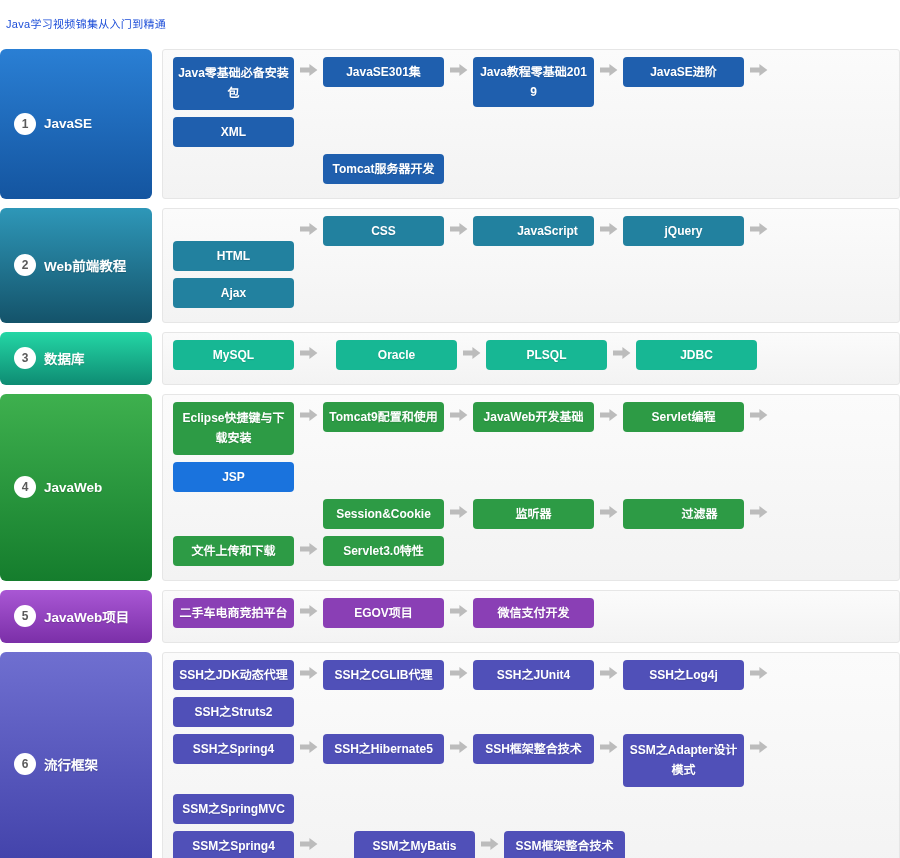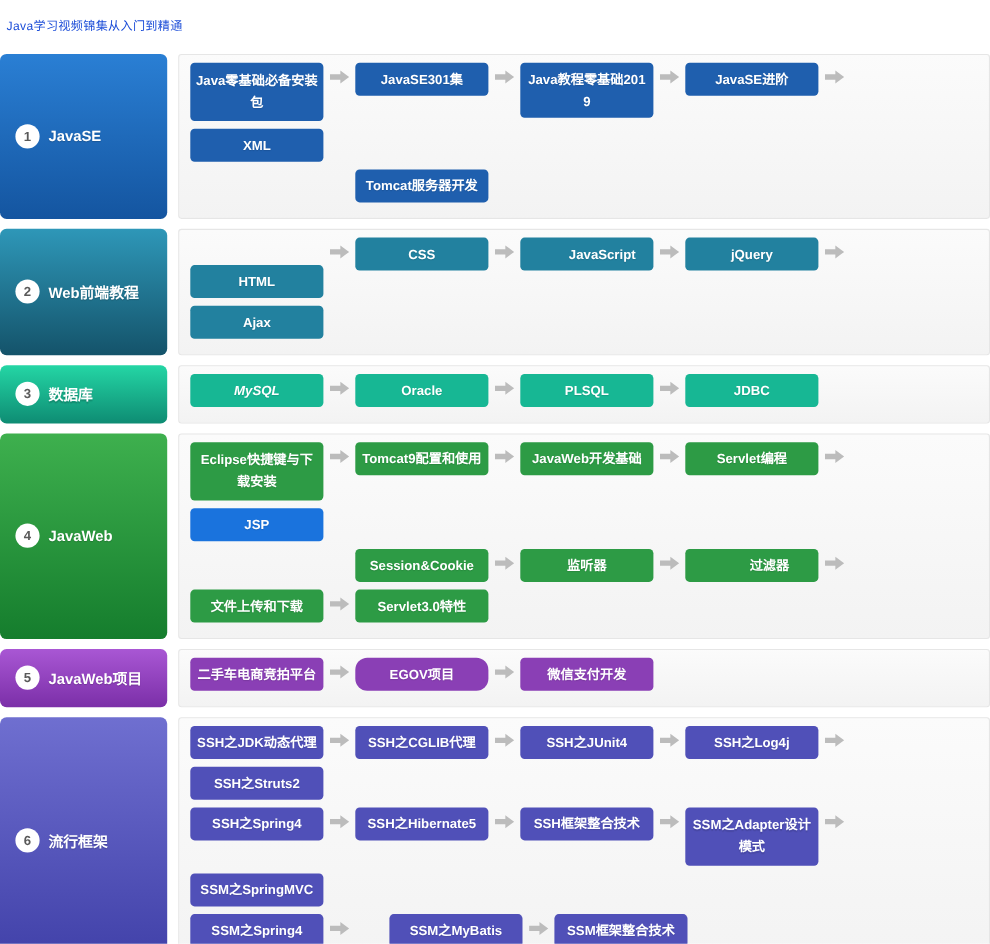--- a/index.html
+++ b/index.html
@@ -247,29 +247,29 @@
           <div style="flex-basis: 100%; height: 0px;"></div>
         </div>
       </div>
       <div class="course-row">
         <div class="cat-card" style="background: linear-gradient(rgb(36, 214, 165) 0%, rgb(14, 140, 115) 100%);">
           <span class="cat-badge">3</span>
           <span class="cat-label">数据库</span>
         </div>
         <div class="steps-panel">
           <div class="step-cell">
-            <div class="step-box" style="background: rgb(23, 183, 148); font-style: italic;">MySQL</div>
-            <div class="arrow">
-              <svg width="18" height="14" viewBox="0 0 18 14" aria-hidden="true">
-                <path d="M0 4.6h9.4V1.1L17.4 7l-8 5.9V9.4H0z" fill="#bcbcbc"></path>
-              </svg>
-            </div>
-          </div>
-          <div class="step-cell">
-            <div class="step-box" style="background: rgb(23, 183, 148);">Oracle</div>
+            <div class="step-box" style="background: rgb(23, 183, 148);">MySQL</div>
+            <div class="arrow">
+              <svg width="18" height="14" viewBox="0 0 18 14" aria-hidden="true">
+                <path d="M0 4.6h9.4V1.1L17.4 7l-8 5.9V9.4H0z" fill="#bcbcbc"></path>
+              </svg>
+            </div>
+          </div>
+          <div class="step-cell">
+            <div class="step-box" style="background: rgb(23, 183, 148); margin-left: 13px;">Oracle</div>
             <div class="arrow">
               <svg width="18" height="14" viewBox="0 0 18 14" aria-hidden="true">
                 <path d="M0 4.6h9.4V1.1L17.4 7l-8 5.9V9.4H0z" fill="#bcbcbc"></path>
               </svg>
             </div>
           </div>
           <div class="step-cell">
             <div class="step-box" style="background: rgb(23, 183, 148);">PLSQL</div>
             <div class="arrow">
               <svg width="18" height="14" viewBox="0 0 18 14" aria-hidden="true">
@@ -395,21 +395,21 @@
         <div class="steps-panel">
           <div class="step-cell">
             <div class="step-box" style="background: rgb(138, 63, 181);">二手车电商竞拍平台</div>
             <div class="arrow">
               <svg width="18" height="14" viewBox="0 0 18 14" aria-hidden="true">
                 <path d="M0 4.6h9.4V1.1L17.4 7l-8 5.9V9.4H0z" fill="#bcbcbc"></path>
               </svg>
             </div>
           </div>
           <div class="step-cell">
-            <div class="step-box" style="background: rgb(138, 63, 181); border-radius: 11px;">EGOV项目</div>
+            <div class="step-box" style="background: rgb(138, 63, 181);">EGOV项目</div>
             <div class="arrow">
               <svg width="18" height="14" viewBox="0 0 18 14" aria-hidden="true">
                 <path d="M0 4.6h9.4V1.1L17.4 7l-8 5.9V9.4H0z" fill="#bcbcbc"></path>
               </svg>
             </div>
           </div>
           <div class="step-cell">
             <div class="step-box" style="background: rgb(138, 63, 181);">微信支付开发</div>
             <div class="arrow" style="visibility: hidden;">
               <svg width="18" height="14" viewBox="0 0 18 14" aria-hidden="true">

